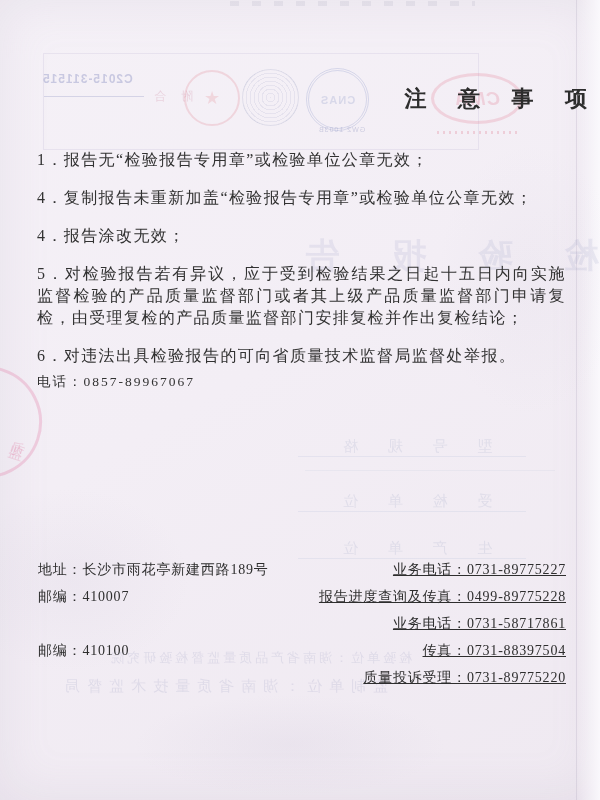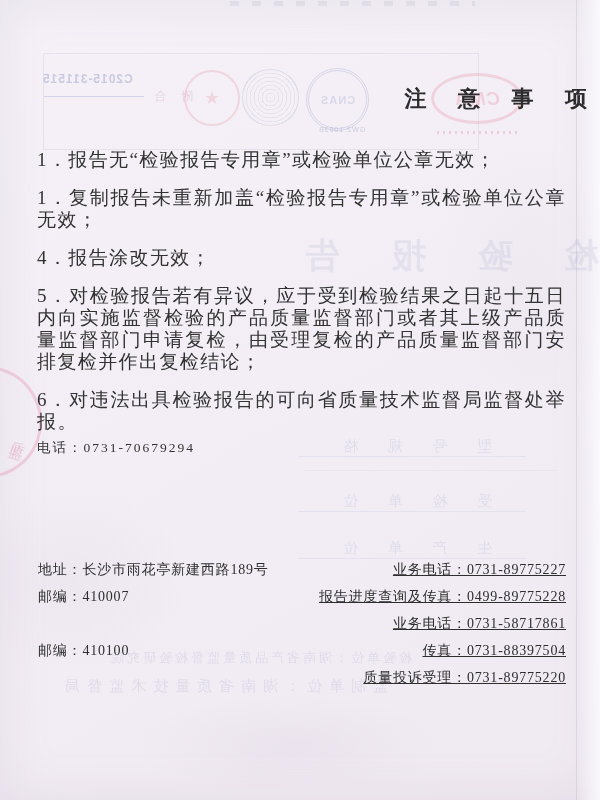--- a/index.html
+++ b/index.html
@@ -58,21 +58,21 @@
   .ghost-line{position:absolute;height:1px;background:rgba(110,135,185,.10);}
   .gl1{left:298px;top:456px;width:228px;} .gl2{left:298px;top:511px;width:228px;}
   .gl3{left:298px;top:558px;width:228px;} .gl4{left:305px;top:470px;width:250px;opacity:.7;}
   .ghost-bottom1{left:108px;top:649px;font-size:13px;letter-spacing:3px;color:rgba(110,120,170,.14);}
   .ghost-bottom2{left:58px;top:677px;font-size:15px;letter-spacing:7px;color:rgba(110,120,170,.14);}
 
   
   .title{position:absolute;left:0;top:84px;width:100%;text-align:right;z-index:3;
     font-size:22px;font-weight:bold;color:#2d2d2d;letter-spacing:13px;text-indent:13px;}
   .notes{position:absolute;left:37px;top:149px;width:529px;z-index:3;}
-  .note-item{font-size:19px;line-height:22px;letter-spacing:1.4px;color:#323232;
+  .note-item{font-size:16px;line-height:22px;letter-spacing:1.4px;color:#323232;
     margin-bottom:16px;text-align:justify;text-justify:inter-character;font-family:Liberation Serif, serif;}
   .note-phone{font-size:13.5px;letter-spacing:2px;color:#323232;margin-top:6px;}
   .footer{position:absolute;left:38px;top:561px;width:528px;z-index:3;}
   .footer-row{display:flex;justify-content:center;height:27px;align-items:flex-start;
     font-size:14px;letter-spacing:.8px;color:#2e2e2e;}
   .footer-row .fr-left{text-align:left;}
   .footer-row .fr-right{text-align:right;margin-left:auto;text-decoration:underline;}
 </style>
 </head>
 <body>
@@ -118,25 +118,25 @@
   <div class="ghost-line gl3"></div>
   <div class="ghost-line gl4"></div>
 
   <div class="ghost ghost-bottom1">检验单位：湖南省产品质量监督检验研究院</div>
   <div class="ghost ghost-bottom2">监制单位：湖南省质量技术监督局</div>
 
   <div class="title">注 意 事 项</div>
 
   <div class="notes">
     <div class="note-item">1．报告无“检验报告专用章”或检验单位公章无效；</div>
-    <div class="note-item">1．复制报告未重新加盖“检验报告专用章”或检验单位公章无效；</div>
+    <div class="note-item">4．复制报告未重新加盖“检验报告专用章”或检验单位公章无效；</div>
     <div class="note-item">4．报告涂改无效；</div>
     <div class="note-item">5．对检验报告若有异议，应于受到检验结果之日起十五日内向实施监督检验的产品质量监督部门或者其上级产品质量监督部门申请复检，由受理复检的产品质量监督部门安排复检并作出复检结论；</div>
     <div class="note-item" style="margin-bottom:2px;">6．对违法出具检验报告的可向省质量技术监督局监督处举报。</div>
-    <div class="note-phone">电话：0731-70679294</div>
+    <div class="note-phone">电话：0857-89967067</div>
   </div>
 
   <div class="footer">
     <div class="footer-row">
       <span class="fr-left">地址：长沙市雨花亭新建西路189号</span>
       <span class="fr-right">业务电话：0731-89775227</span>
     </div>
     <div class="footer-row">
       <span class="fr-left">邮编：410007</span>
       <span class="fr-right">报告进度查询及传真：0499-89775228</span>

